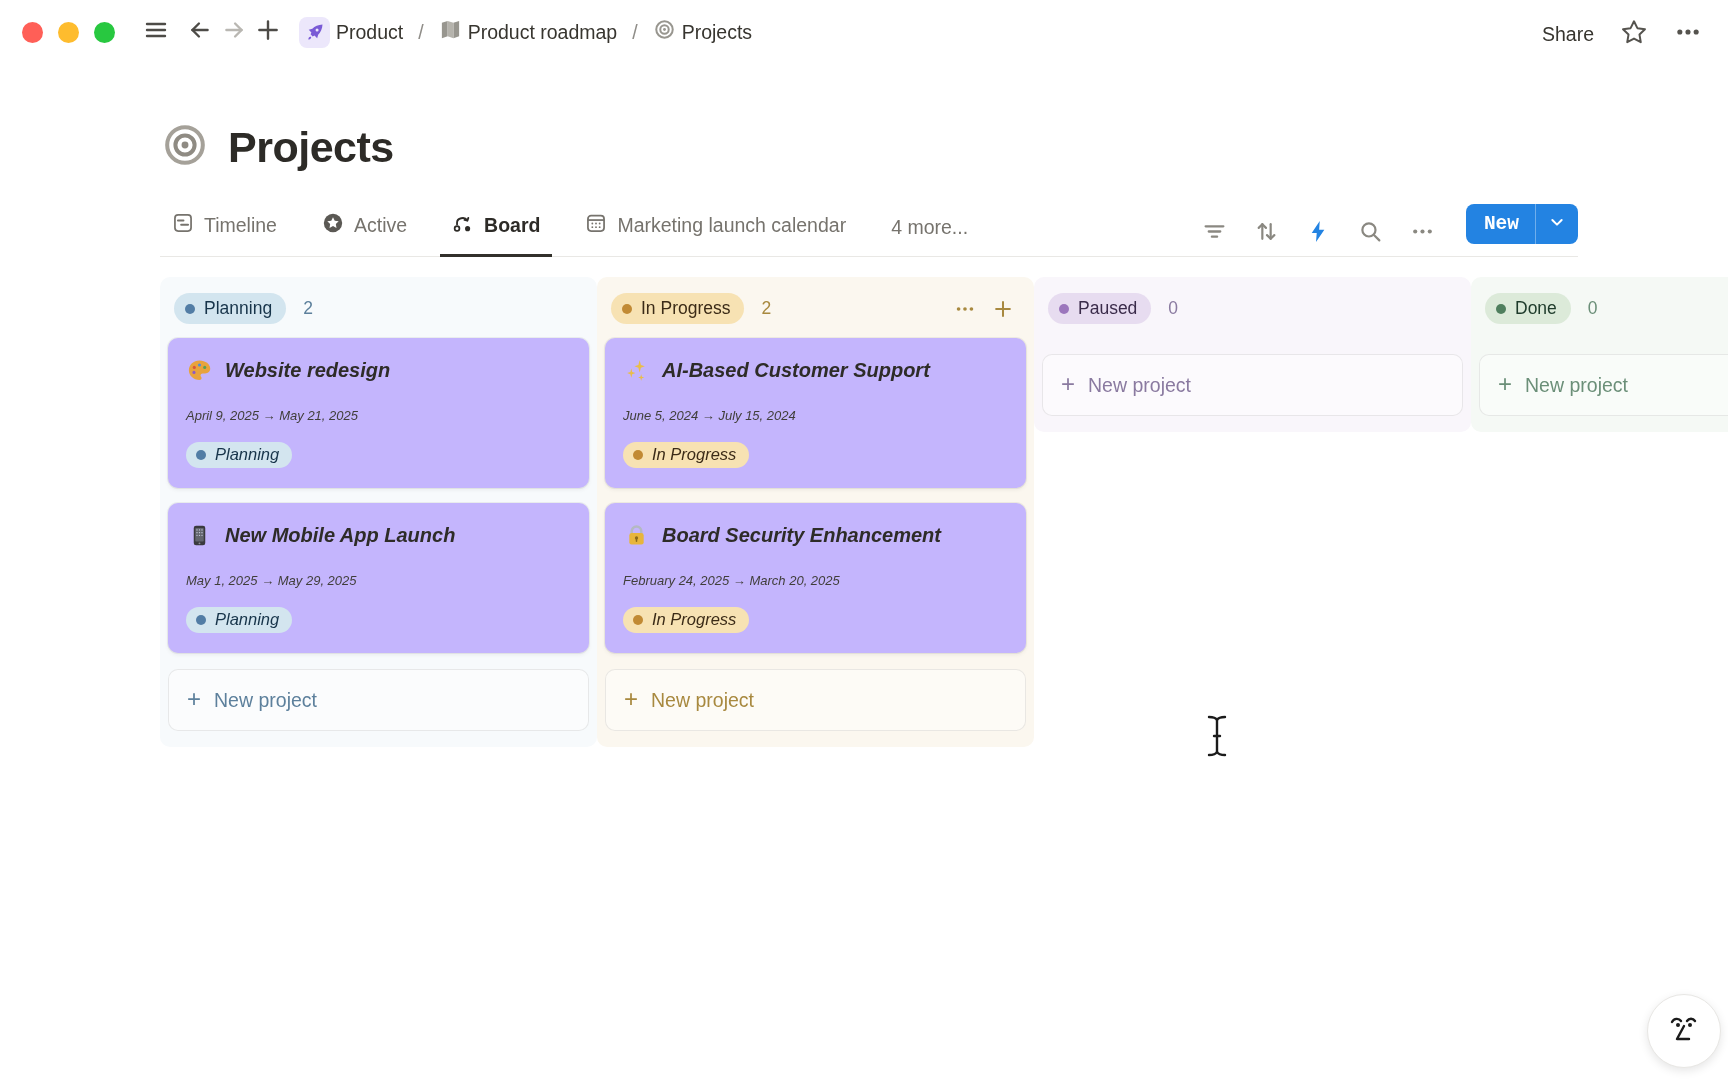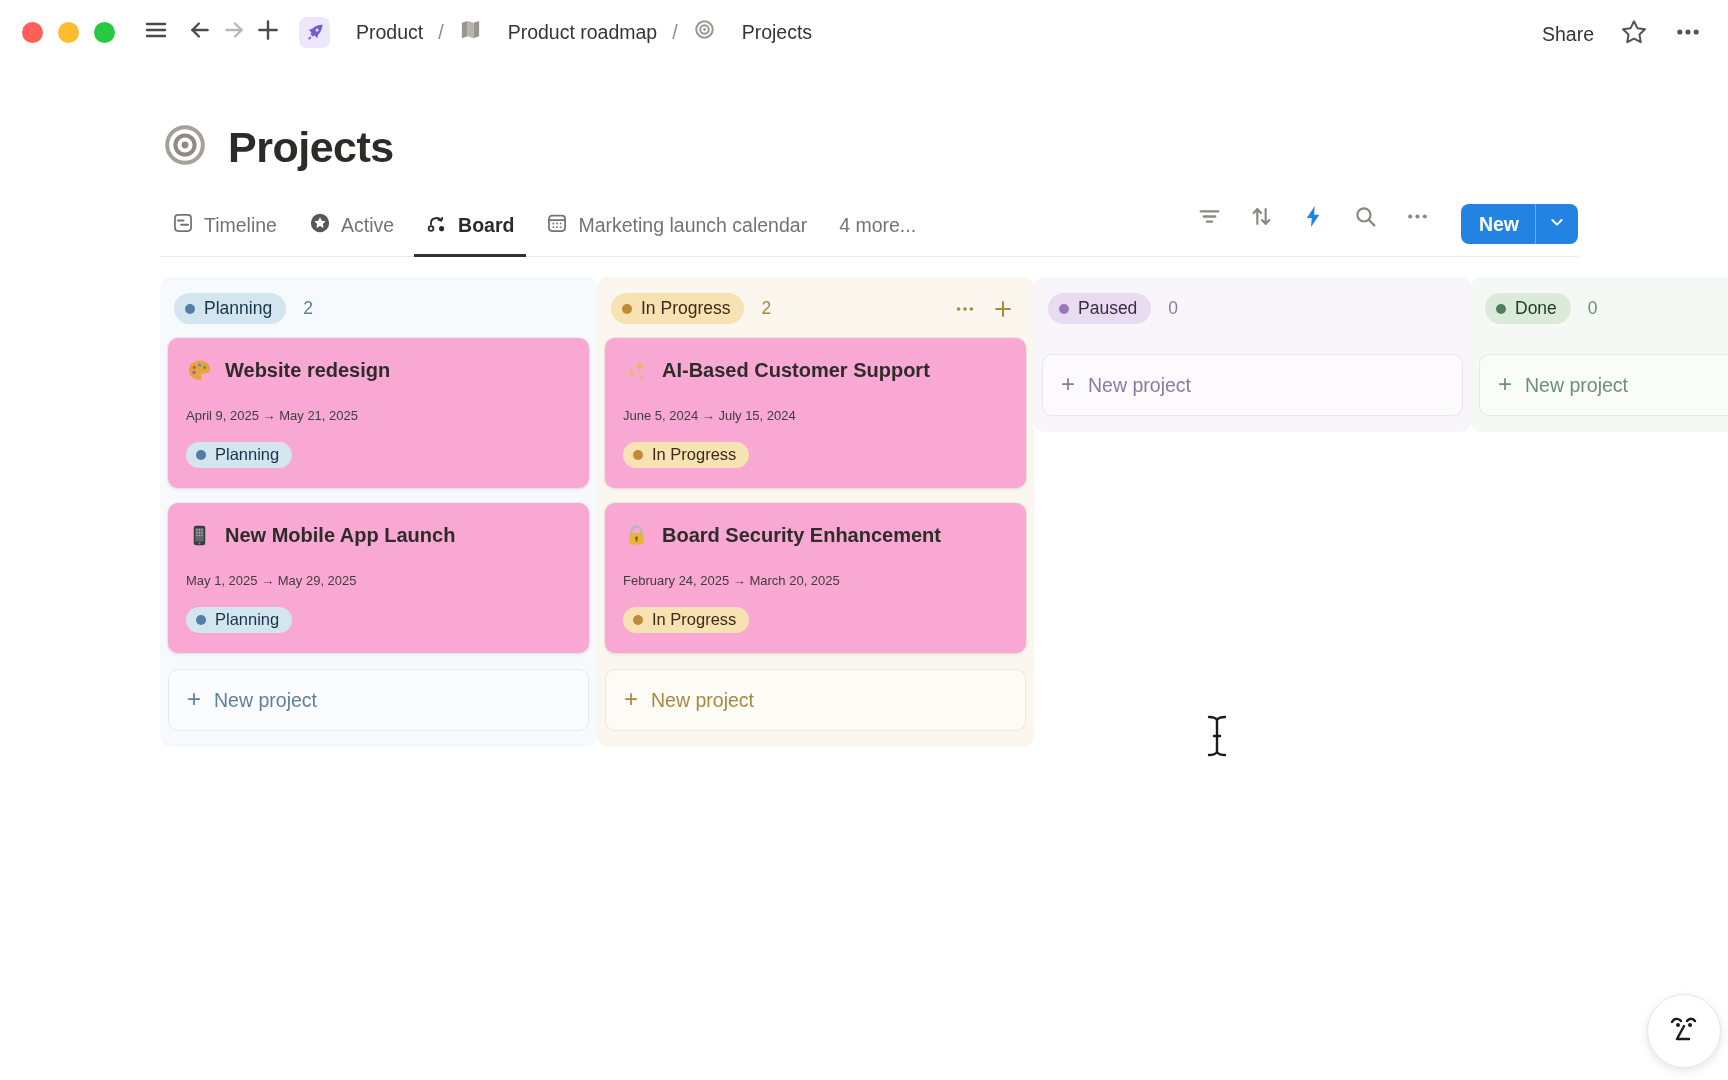--- a/index.html
+++ b/index.html
@@ -5,54 +5,54 @@
   * { margin:0; padding:0; box-sizing:border-box; }
   html,body { width:1728px; height:1080px; overflow:hidden; background:#fff;
     font-family:"Liberation Sans","DejaVu Sans",sans-serif; color:#37352f; }
   .topbar { height:64px; display:flex; align-items:center; padding:0 26px 0 22px; }
   .traffic { display:flex; gap:15px; margin-right:24px; }
   .traffic span { width:21px; height:21px; border-radius:50%; display:block; }
   .t-red{background:#ff5f57;} .t-yellow{background:#febc2e;} .t-green{background:#28c840;}
   .icon-btn { display:flex; align-items:center; justify-content:center; width:34px; height:34px; border-radius:6px; cursor:pointer; }
   .topbar .gap { width:10px; }
   .crumbs { display:flex; align-items:center; gap:9px; margin-left:10px; font-size:19.5px; }
-  .crumb { display:flex; align-items:center; gap:26px; cursor:pointer; padding:3px 4px; border-radius:6px;}
+  .crumb { display:flex; align-items:center; gap:6px; cursor:pointer; padding:3px 4px; border-radius:6px;}
   .crumb-sep { color:#8f8d88; padding:0 2px; }
   .chip { width:31px; height:31px; border-radius:8px; background:#ece7fb; display:flex; align-items:center; justify-content:center; }
   .topbar-right { margin-left:auto; display:flex; align-items:flex-end; gap:26px; }
   .share { font-size:19.5px; cursor:pointer; }
 
   .title-row { margin:58px 150px 0 162px; display:flex; align-items:center; gap:20px; }
   .title-row h1 { font-size:43px; font-weight:700; letter-spacing:-0.5px; color:#2d2b27; }
 
   .viewbar { margin:30px 150px 0 160px; display:flex; align-items:flex-end; border-bottom:1px solid #e9e8e5; position:relative; }
-  .tabs { display:flex; align-items:center; gap:8px; }
+  .tabs { display:flex; align-items:flex-end; gap:21px; }
   .tab { display:flex; align-items:center; gap:10px; font-size:19.5px; color:#76736d; padding:10px 12px 15px; cursor:pointer; border-bottom:3px solid transparent; margin-bottom:-1px; white-space:nowrap; }
   .tab.active { color:#2d2b27; font-weight:700; border-bottom-color:#32302b; }
-  .toolbar { margin-left:auto; display:flex; align-items:flex-start; gap:27px; padding-bottom:12px; }
+  .toolbar { margin-left:auto; display:flex; align-items:flex-end; gap:27px; padding-bottom:12px;font-family:Liberation Mono, monospace; }
   .tool { cursor:pointer; display:flex; align-items:center; }
   .new-btn { display:flex; align-items:stretch; background:#2383e2; border-radius:8px; overflow:hidden; color:#fff; cursor:pointer; margin-left:4px; height:40px; }
   .new-btn .label { display:flex; align-items:center; padding:0 16px 0 18px; font-size:19.5px; font-weight:600; }
   .new-btn .split { width:1px; background:rgba(255,255,255,0.35); margin:0; }
   .new-btn .dd { display:flex; align-items:center; padding:0 13px; }
 
   .board { margin:20px 0 0 160px; width:1568px; display:flex; align-items:flex-start; overflow:hidden; }
   .theme-blue   { --col-bg:#f7fafc; --pill-bg:#d3e5ef; --dot:#527da5; --pill-text:#17344a; --muted:#5d809c; }
   .theme-yellow { --col-bg:#fbf7ef; --pill-bg:#f7e2b3; --dot:#c18a34; --pill-text:#3b2b17; --muted:#a8893f; }
   .theme-purple { --col-bg:#f9f6fb; --pill-bg:#e7dcf0; --dot:#9b76bc; --pill-text:#3a2b4a; --muted:#8a7aa0; }
   .theme-green  { --col-bg:#f5f9f5; --pill-bg:#dcead9; --dot:#4f7f5d; --pill-text:#1d3a2a; --muted:#6b8f78; }
   .col { width:437px; flex:0 0 437px; background:var(--col-bg); border-radius:10px; padding:16px 6px 12px; }
   .col-head { display:flex; align-items:center; padding:0 10px 14px 8px; }
   .pill { display:inline-flex; align-items:center; gap:9px; background:var(--pill-bg); color:var(--pill-text); border-radius:17px; padding:5px 14px 5px 11px; font-size:17.5px; font-weight:500; }
   .pill .dot { width:10px; height:10px; border-radius:50%; background:var(--dot); }
   .count { margin-left:17px; font-size:17.5px; color:var(--muted); }
   .col-actions { margin-left:auto; display:flex; align-items:center; gap:8px; }
   .col-actions .act { color:var(--muted); cursor:pointer; width:30px; height:30px; display:flex; align-items:center; justify-content:center; border-radius:6px; }
-  .card { background:#f9a8d4; border-radius:10px; margin:0 2px 15px; padding:19px 18px 20px; cursor:pointer;
-    box-shadow:0 0 0 1px rgba(15,15,15,0.055), 0 2px 4px rgba(15,15,15,0.06); }
+  .card { background:#c4b5fd; border-radius:10px; margin:0 2px 15px; padding:19px 18px 20px; cursor:pointer;
+    box-shadow:0 0 0 1px rgba(15,15,15,0.055), 0 2px 4px rgba(15,15,15,0.06);font-style:italic; }
   .card-title { display:flex; align-items:center; gap:13px; font-size:20px; font-weight:600; color:#2e2c28; }
   .card-title .emo { width:26px; height:26px; display:flex; align-items:center; justify-content:center; }
   .card-date { margin-top:25px; font-size:13px; color:#403e3a; }
   .card-pill-row { margin-top:19px; }
   .card .pill { font-size:16.5px; padding:3px 13px 4px 10px; }
   .new-project { margin:16px 2px 4px; height:62px; display:flex; align-items:center; gap:13px; padding:0 18px; border:1px solid rgba(0,0,0,0.08); background:rgba(255,255,255,0.45); border-radius:10px; color:var(--muted); font-size:19.5px; cursor:pointer; }
   .new-project .plus { font-size:24px; font-weight:400; line-height:1; margin-top:-2px; }
 
   .ai-fab { position:absolute; right:7px; bottom:12px; width:74px; height:74px; border-radius:50%; background:#fff; border:1px solid #e8e7e4; box-shadow:0 3px 10px rgba(0,0,0,0.10); display:flex; align-items:center; justify-content:center; cursor:pointer; }
   .cursor { position:absolute; left:1206px; top:714px; pointer-events:none; }

